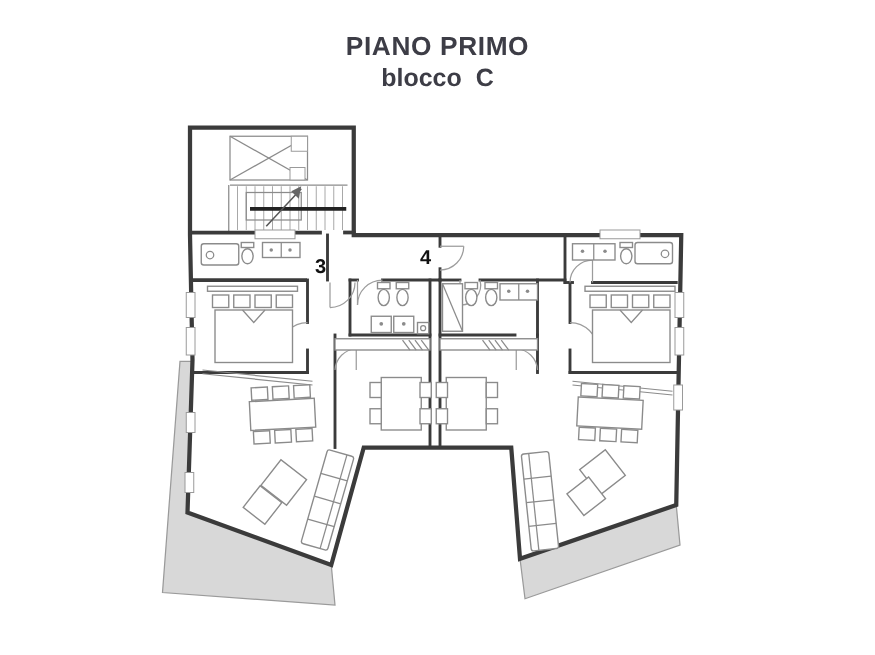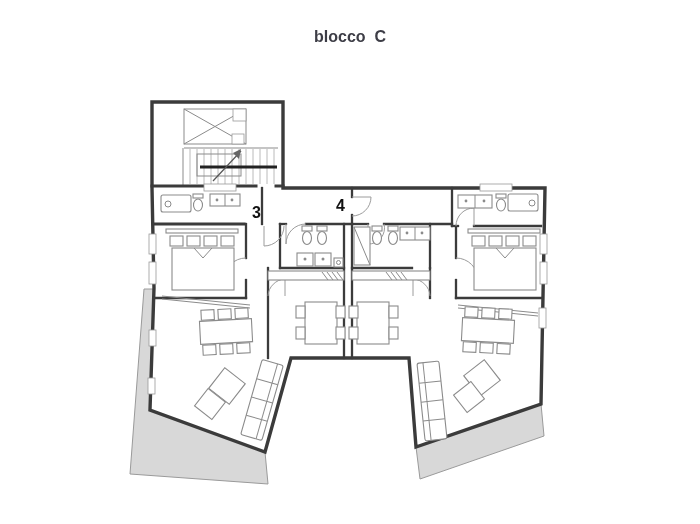--- a/index.html
+++ b/index.html
@@ -1,38 +1,39 @@
 <!DOCTYPE html>
 <html><head>
 <meta charset="utf-8">
 <style>
   html,body{margin:0;padding:0;background:#fff;}
   .page{position:relative;width:700px;height:524px;background:#ffffff;overflow:hidden;
         font-family:"Liberation Sans", sans-serif;}
   .title-block{position:absolute;top:26px;left:0;width:700px;text-align:center;color:#3d3d46;}
   .title-line1{font-size:21px;font-weight:700;letter-spacing:0.5px;}
-  .title-line2{font-size:16px;font-weight:700;white-space:pre;margin-top:2px;}
+  .title-line2{font-size:20px;font-weight:700;white-space:pre;margin-top:2px;}
   svg{position:absolute;top:0;left:0;}
   .wall{stroke:#3b3b3b;stroke-width:3;fill:none;stroke-linecap:square;}
   .wall2{stroke:#3b3b3b;stroke-width:2.3;fill:none;stroke-linecap:square;}
   .outline{fill:#ffffff;stroke:#3b3b3b;stroke-width:3.4;stroke-linejoin:miter;}
   .fur{stroke:#8b8b8b;stroke-width:1.1;fill:#ffffff;}
   .furl{stroke:#8b8b8b;stroke-width:1;fill:none;}
   .door{stroke:#9c9c9c;stroke-width:1;fill:none;}
   .tread{stroke:#a8a8a8;stroke-width:0.8;}
   .win{fill:#ffffff;stroke:#9a9a9a;stroke-width:0.8;}
   .unit-num{font-family:"Liberation Sans",sans-serif;font-size:16px;font-weight:700;fill:#111111;}
   .terr{stroke:#9a9a9a;stroke-width:1;}
 </style>
 </head>
 <body>
 
 <div class="page">
 
   <div class="title-block">
+    <div class="title-line1">PIANO PRIMO</div>
     <div class="title-line2">blocco  C</div>
   </div>
 
   <svg width="700" height="524" viewBox="0 0 700 524">
 
     <polygon class="terr" points="144,289 158,289 150,410 265,452 268,484 130,474" fill="#d8d8d8"></polygon>
     <polygon class="terr" points="416,447 541,404 544,436 420,479" fill="#d8d8d8"></polygon>
 
     <path class="outline" d="M152,188 L152,102 L283,102 L283,188 L545,188 L541,404 L416,447 L409,358 L291,358 L265,452 L150,410 L154,288 Z"></path>
 

